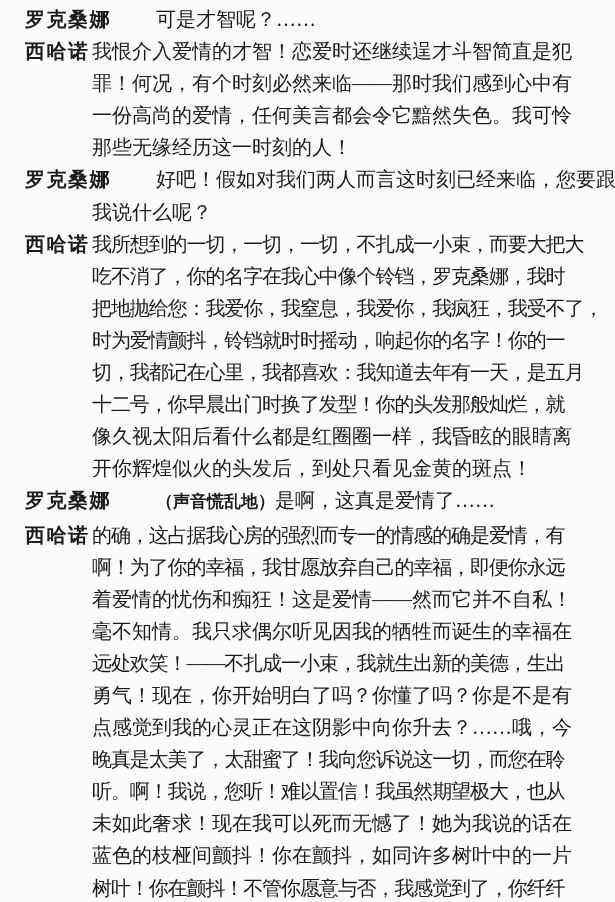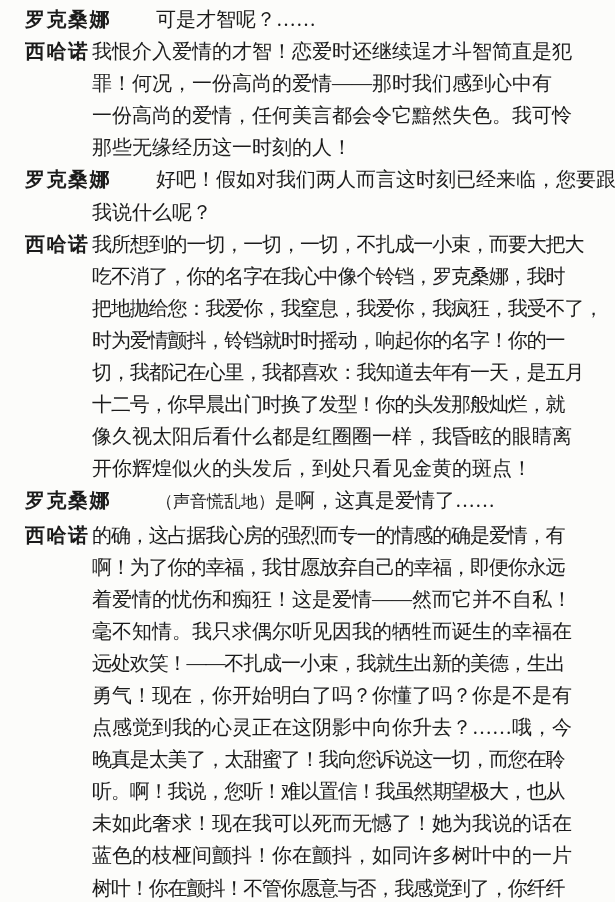--- a/index.html
+++ b/index.html
@@ -45,36 +45,37 @@
     letter-spacing: -1.1px;
   }
   
   .indent {
     text-indent: 28px;
     padding-left: 36px;
   }
   .stage {
     font-size: 17px;
     letter-spacing: 0;
+    font-weight: bold;
   }
 </style>
 </head>
 <body>
 
 <div class="page">
 
   <div class="speech">
     <span class="speaker">罗克桑娜</span>
     <div class="line indent">可是才智呢？……</div>
   </div>
 
   <div class="speech">
     <span class="speaker">西哈诺</span>
     <div class="line">我恨介入爱情的才智！恋爱时还继续逞才斗智简直是犯</div>
-    <div class="line">罪！何况，一份高尚的爱情——那时我们感到心中有</div>
+    <div class="line">罪！何况，有个时刻必然来临——那时我们感到心中有</div>
     <div class="line">一份高尚的爱情，任何美言都会令它黯然失色。我可怜</div>
     <div class="line">那些无缘经历这一时刻的人！</div>
   </div>
 
   <div class="speech">
     <span class="speaker">罗克桑娜</span>
     <div class="line indent">好吧！假如对我们两人而言这时刻已经来临，您要跟</div>
     <div class="line">我说什么呢？</div>
   </div>
 

